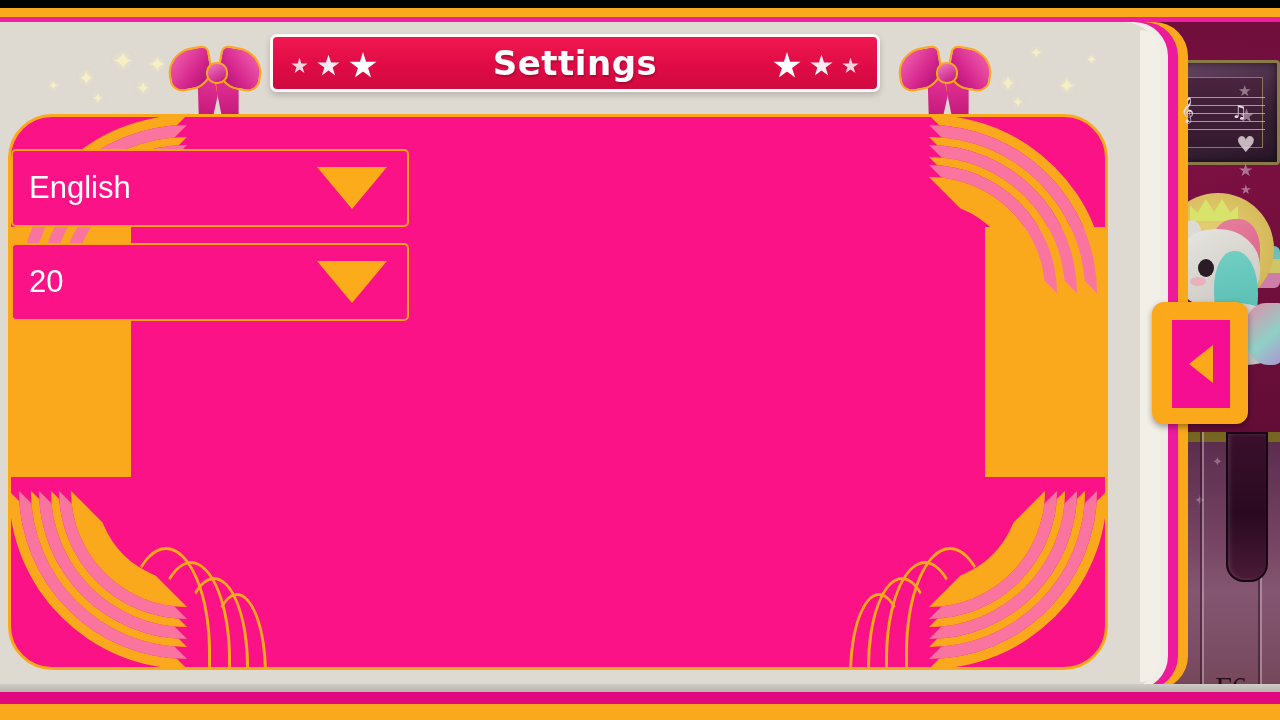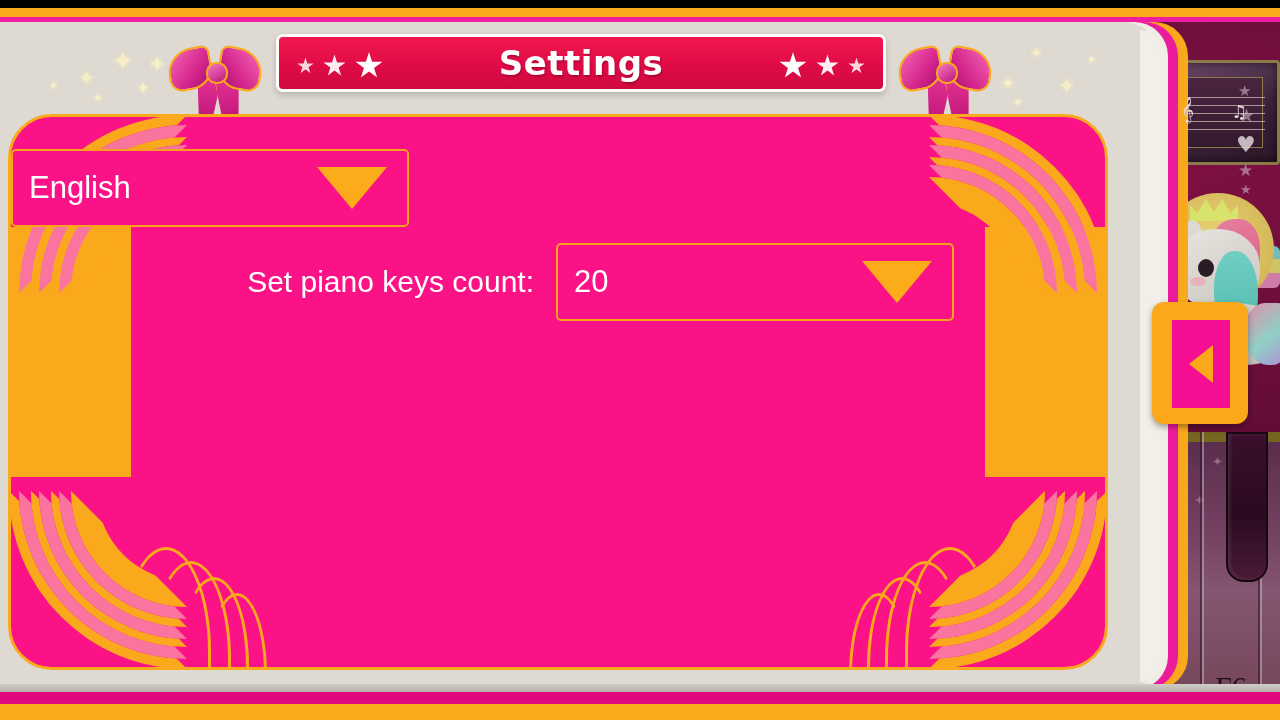--- a/index.html
+++ b/index.html
@@ -137,21 +137,21 @@
   }
 
   
   .header-wrap { position:absolute; left:0; top:22px; width:1150px; height:96px; }
   .sparkles { position:absolute; inset:0; pointer-events:none; }
   .sparkles span {
     position:absolute; color:#f6eec4; font-family:"DejaVu Sans", sans-serif;
     text-shadow:0 0 6px rgba(246,238,196,.9);
   }
   .title-bar {
-    position:absolute; left:276px; top:12px; width:610px; height:58px;
+    position:absolute; left:270px; top:12px; width:610px; height:58px;
     background:linear-gradient(180deg,#f0184f 0%,#e00b46 55%,#cf0a3f 100%);
     border:3px solid #fdfbf7; border-radius:7px;
     box-shadow:0 3px 6px rgba(0,0,0,.18);
     display:flex; align-items:center; justify-content:center;
   }
   .title-text {
     color:#fff; font-size:34px; font-weight:bold; letter-spacing:.5px;
     font-family:"DejaVu Sans", sans-serif;
     text-shadow:1px 2px 2px rgba(120,0,30,.45);
   }
@@ -416,21 +416,20 @@
     <div class="rows">
 
       <div class="row">
         <div class="dropdown">
           <div class="dropdown-value">English</div>
           <div class="dropdown-arrow"></div>
         </div>
       </div>
 
       <div class="row">
-        <div class="row-label">Set piano keys count:</div>
         <div class="dropdown">
           <div class="dropdown-value">20</div>
           <div class="dropdown-arrow"></div>
         </div>
       </div>
 
 
     </div>
   <div class="swirl" style="position: absolute; width: 90px; height: 150px; bottom: -30px; border-width: 3px; border-radius: 50% 50% 0px 0px / 70% 70% 0px 0px; left: 110px; border-top-color: rgb(251, 169, 28); border-right-color: rgb(251, 169, 28);"></div>
       <div class="swirl" style="position: absolute; width: 90px; height: 150px; bottom: -30px; border-width: 3px; border-radius: 50% 50% 0px 0px / 70% 70% 0px 0px; right: 110px; border-top-color: rgb(251, 169, 28); border-left-color: rgb(251, 169, 28);"></div>

